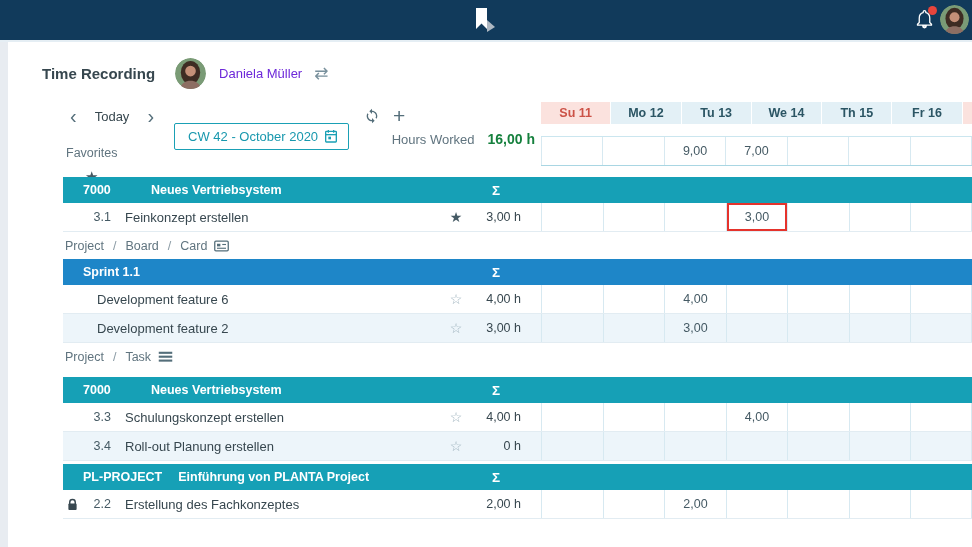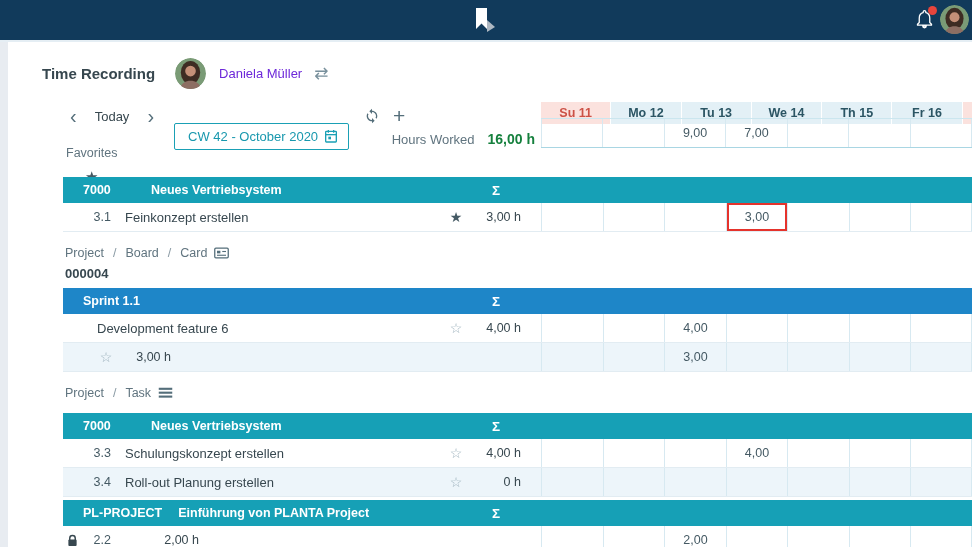--- a/index.html
+++ b/index.html
@@ -40,21 +40,21 @@
              display:flex; align-items:center; justify-content:flex-end; gap:13px; }
   .summary-label { font-size:13px; color:#60747F; }
   .summary-value { font-size:14px; font-weight:bold; color:#15803d; }
 
   .day-header { position:absolute; left:541px; top:60px; width:492px; height:22px; display:flex; }
   .dh-cell { flex:1; display:flex; align-items:center; justify-content:center;
              font-size:12.5px; font-weight:bold; background:#E3F0F6; color:#2B5564;
              border-right:1px solid #fff; }
   .dh-cell.weekend { background:#FBE2DE; color:#CC5247; }
 
-  .day-totals { position:absolute; left:541px; top:76px; width:431px; height:30px; display:flex;
+  .day-totals { position:absolute; left:541px; top:94px; width:431px; height:30px; display:flex;
                 border-bottom:1px solid #A9D6E3; border-top:1px solid #CBE6EF; }
   .total-cell { flex:1; display:flex; align-items:center; justify-content:center;
                 font-size:12.5px; color:#455A64; border-left:1px solid #D7E9F1; }
   .total-cell:last-child { border-right:1px solid #D7E9F1; }
 
   .favorites { position:absolute; left:66px; top:104px; display:flex; align-items:center; gap:9px;flex-direction:column; }
   .favorites-label { font-size:12.5px; color:#60747F; }
   .fav-star { font-size:15px; color:#455A64; line-height:15px; }
 
   
@@ -79,21 +79,21 @@
           line-height:14px; cursor:pointer; }
   .star.filled { color:#455A64; }
   .star.outline { color:#9FB3BE; }
   .rhours { width:50px; flex:none; text-align:right; font-size:12.5px; color:#37474F; }
 
   .cell { border-left:1px solid #D7E9F1; display:flex; align-items:center; justify-content:center;
           font-size:12.5px; color:#455A64; }
   .cell:last-child { border-right:1px solid #D7E9F1; }
   .cell.hl { box-shadow:inset 0 0 0 2px #E5332C; }
 
-  .breadcrumb { display:flex; align-items:center; margin:13px 0 0 2px; height:16px; }
+  .breadcrumb { display:flex; align-items:center; margin:6px 0 0 2px; height:16px; }
   .crumb { font-size:12.5px; color:#60747F; cursor:pointer; }
   .crumb-sep { font-size:12.5px; color:#8A9AA4; margin:0 9px; }
   .crumb-ic { margin-left:7px; display:flex; align-items:center; }
   .section-code { margin:5px 0 0 2px; height:17px; font-size:13px; font-weight:bold; color:#37474F; }
   .tbl { margin-top:5px; }
   .tbl.gap-l { margin-top:12px; }
   .tbl.gap-s { margin-top:3px; }
 </style>
 </head>
 <body>
@@ -225,21 +225,20 @@
         <span class="crumb">Card</span>
         <span class="crumb-ic">
           <svg width="15" height="12" viewBox="0 0 20 16">
             <rect x="1" y="1.5" width="18" height="13" rx="1.5" fill="none" stroke="#546E7A" stroke-width="1.7"></rect>
             <rect x="4" y="5" width="4.5" height="3.5" fill="#546E7A"></rect>
             <line x1="11" y1="6" x2="16" y2="6" stroke="#546E7A" stroke-width="1.5"></line>
             <line x1="4" y1="11" x2="16" y2="11" stroke="#546E7A" stroke-width="1.5"></line>
           </svg>
         </span>
       </div>
-      <div class="section-code">000004</div>
       <div class="tbl ">
         <div class="trow thead blue">
           <div class="thead-left">
             <span class="htitle">Sprint 1.1</span>
             <span class="sumslot">Σ</span>
           </div>
         </div>
         <div class="trow">
           <div class="rleft">
             <span class="lockslot"></span>
@@ -253,20 +252,21 @@
           <div class="cell">4,00</div>
           <div class="cell"></div>
           <div class="cell"></div>
           <div class="cell"></div>
           <div class="cell"></div>
         </div>
         <div class="trow alt">
           <div class="rleft">
             <span class="lockslot"></span>
             <span class="rid empty"></span>
+            <span class="rname">Development feature 2</span>
             <span class="star outline">☆</span>
             <span class="rhours">3,00 h</span>
           </div>
           <div class="cell"></div>
           <div class="cell"></div>
           <div class="cell">3,00</div>
           <div class="cell"></div>
           <div class="cell"></div>
           <div class="cell"></div>
           <div class="cell"></div>
@@ -335,20 +335,21 @@
         </div>
         <div class="trow">
           <div class="rleft">
             <span class="lockslot">
               <svg width="11" height="13" viewBox="0 0 12 14">
                 <path d="M3 6.5V4.5C3 2.8 4.3 1.5 6 1.5S9 2.8 9 4.5V6.5" fill="none" stroke="#37474F" stroke-width="1.6"></path>
                 <rect x="1.5" y="6" width="9" height="7" rx="1" fill="#37474F"></rect>
               </svg>
             </span>
             <span class="rid">2.2</span>
+            <span class="rname">Erstellung des Fachkonzeptes</span>
             <span class="star outline"></span>
             <span class="rhours">2,00 h</span>
           </div>
           <div class="cell"></div>
           <div class="cell"></div>
           <div class="cell">2,00</div>
           <div class="cell"></div>
           <div class="cell"></div>
           <div class="cell"></div>
           <div class="cell"></div>

